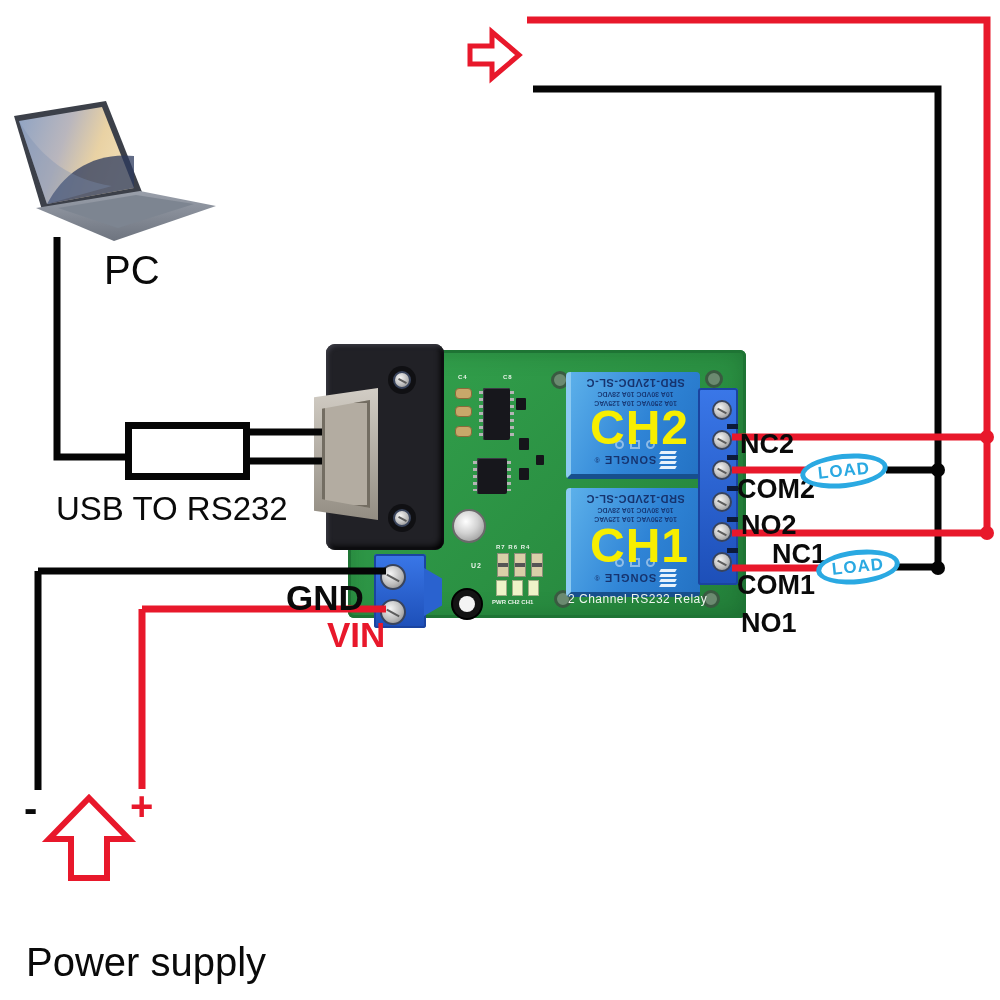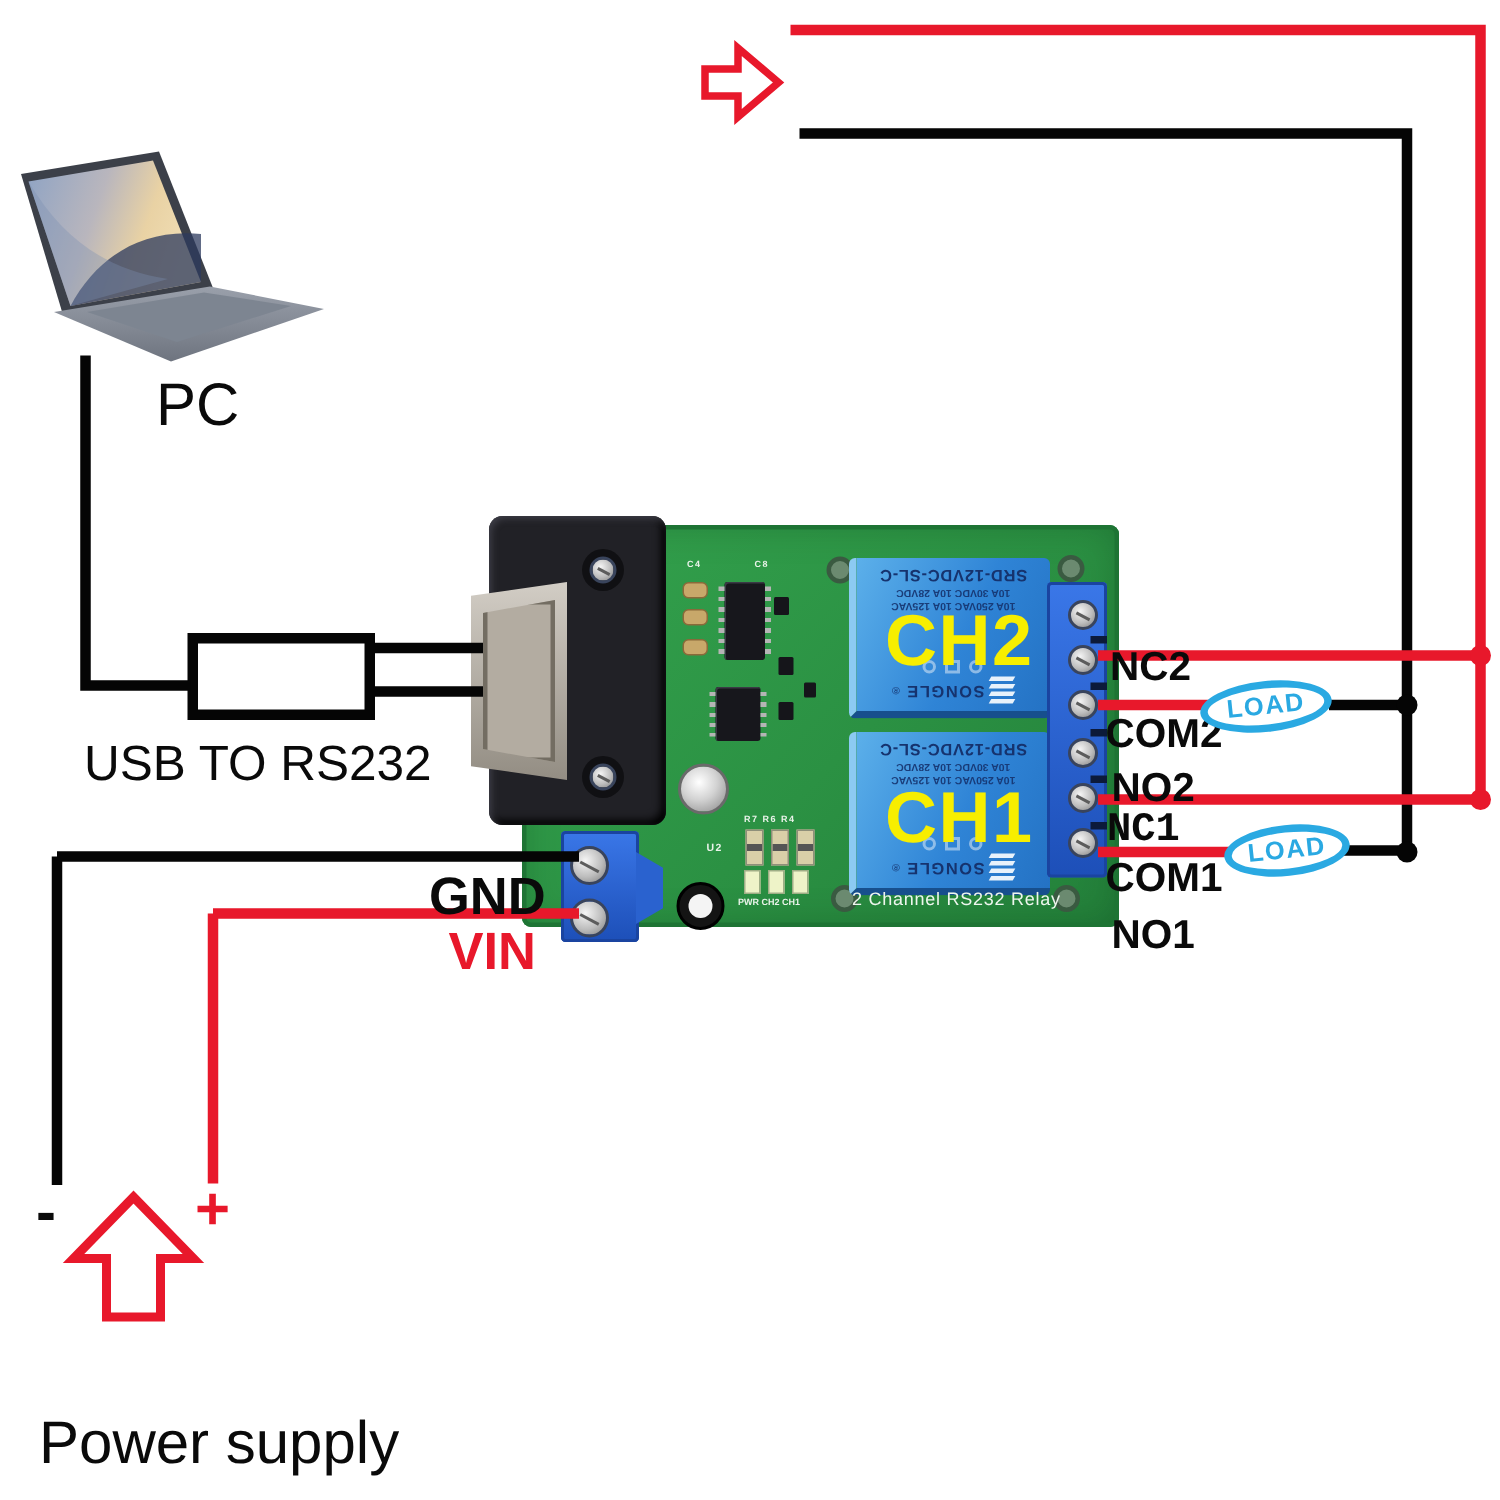--- a/index.html
+++ b/index.html
@@ -11,21 +11,21 @@
   .wb{stroke:var(--wire-black,#050505);fill:none;}
   .wr{stroke:var(--wire-red,#e8182b);fill:none;}
   .dotb{fill:var(--wire-black,#050505);}
   .dotr{fill:var(--wire-red,#e8182b);}
   .arrow{fill:#ffffff;stroke:var(--wire-red,#e8182b);stroke-linejoin:miter;}
   
   .banner{font-size:34px;font-weight:600;letter-spacing:.5px;z-index:6;}
   .biglab{font-size:40px;font-weight:500;z-index:6;}
   .termlab{font-size:27px;font-weight:600;z-index:6;line-height:1;margin-top:36px;}
   .gnd{font-size:35px;font-weight:700;z-index:6;line-height:1;}
-  .vin{font-size:35px;font-weight:700;color:var(--wire-red,#e8182b);z-index:6;line-height:1;}
+  .vin{font-size:35px;font-weight:700;color:var(--wire-red,#e8182b);z-index:6;line-height:1;margin-left:28px;}
   .sign{font-size:40px;font-weight:700;line-height:1;z-index:6;}
   .sign.plus{color:var(--wire-red,#e8182b);}
   
   .usbbox{left:125px;top:422px;width:125px;height:58px;border:7px solid #050505;background:#fff;
           box-sizing:border-box;z-index:4;}
   
   .pcb{left:348px;top:350px;width:398px;height:268px;z-index:2;border-radius:6px;
        background:linear-gradient(135deg,#33a24d 0%,#2b9143 55%,#23803a 100%);
        box-shadow:inset 0 0 0 3px #1e7434, inset 0 0 25px rgba(0,40,10,.25);}
   .hole{width:18px;height:18px;border-radius:50%;background:#6b8a70;border:3px solid #3a5a41;
@@ -247,21 +247,21 @@
   <div class="abs notch" style="left:727px;top:548px;"></div>
 
   <div class="abs tblock" style="left:374px;top:554px;width:52px;height:74px;"></div>
   <div class="abs flange"></div>
   <div class="abs screw" style="left:380px;top:564px;width:26px;height:26px;"></div>
   <div class="abs screw" style="left:380px;top:599px;width:26px;height:26px;"></div>
 
   <div class="abs termlab" style="left:740px;top:395px;">NC2</div>
   <div class="abs termlab" style="left:737px;top:440px;">COM2</div>
   <div class="abs termlab" style="left:741px;top:476px;">NO2</div>
-  <div class="abs termlab" style="left:738px;top:505px;font-family:Liberation Mono, monospace;">NC1</div>
+  <div class="abs termlab" style="left:772px;top:505px;">NC1</div>
   <div class="abs termlab" style="left:737px;top:536px;text-align:right;">COM1</div>
   <div class="abs termlab" style="left:741px;top:574px;">NO1</div>
 
   <div class="abs load" style="left:800px;top:454px;width:88px;height:34px;">LOAD</div>
   <div class="abs load" style="left:816px;top:550px;width:84px;height:34px;">LOAD</div>
 
   <div class="abs gnd" style="left:286px;top:580px;">GND</div>
   <div class="abs vin" style="left:299px;top:617px;">VIN</div>
 
   <div class="abs sign" style="left:24px;top:788px;">-</div>

